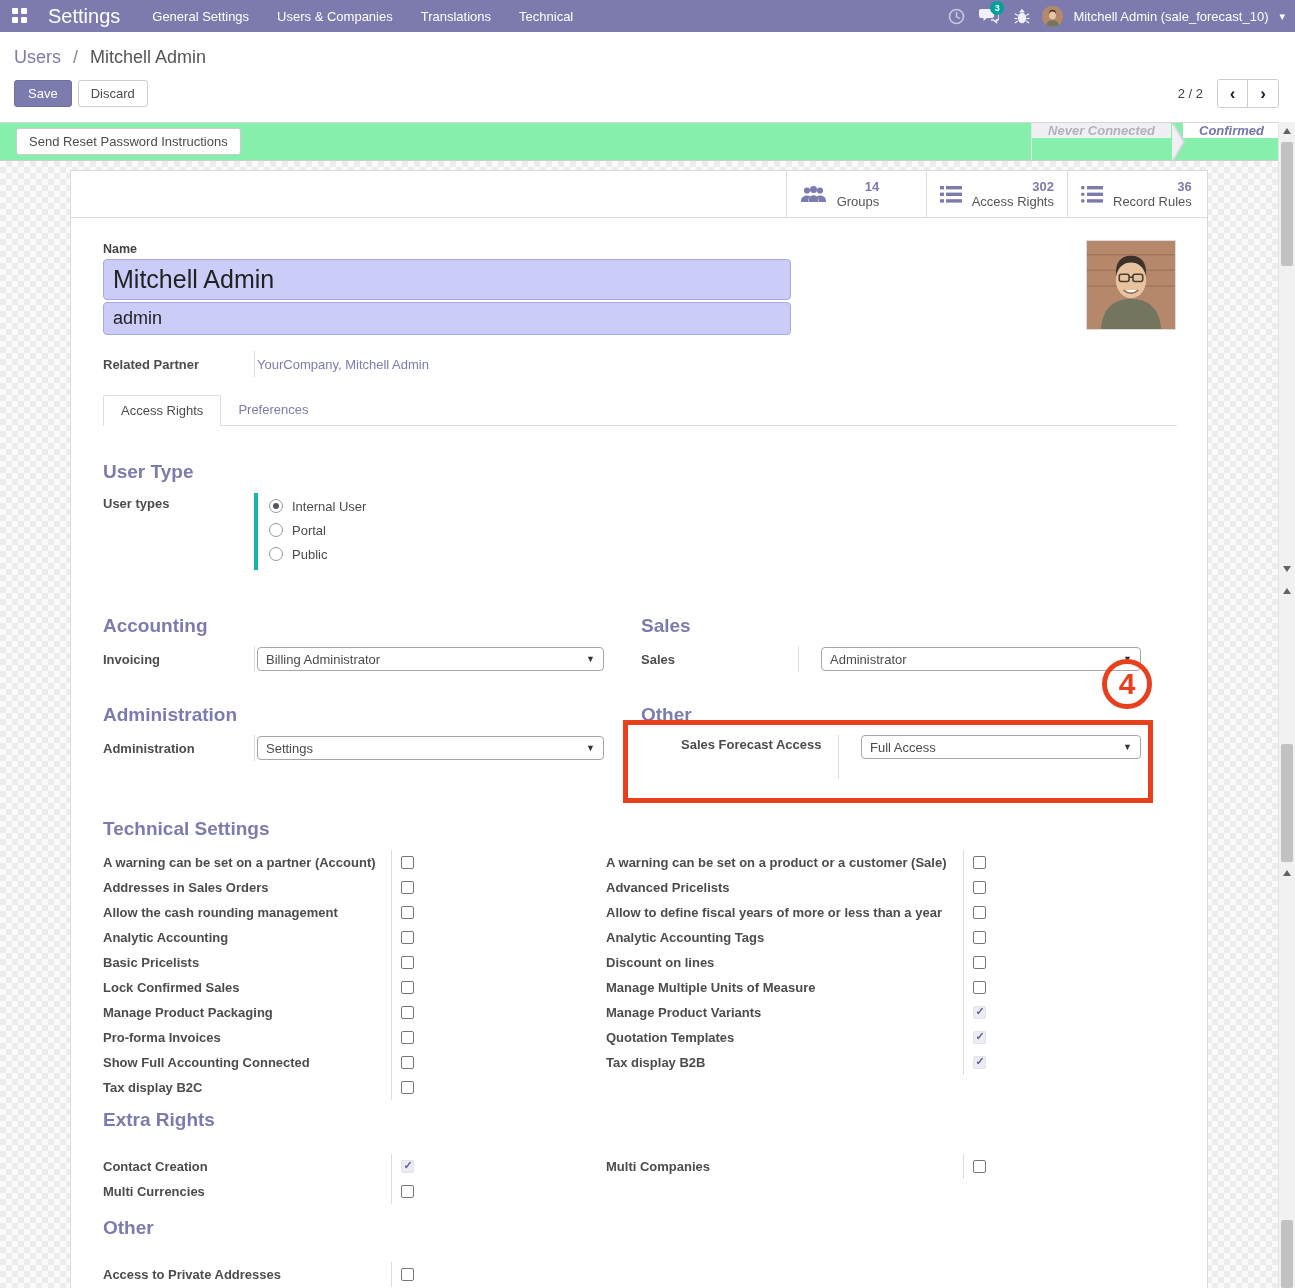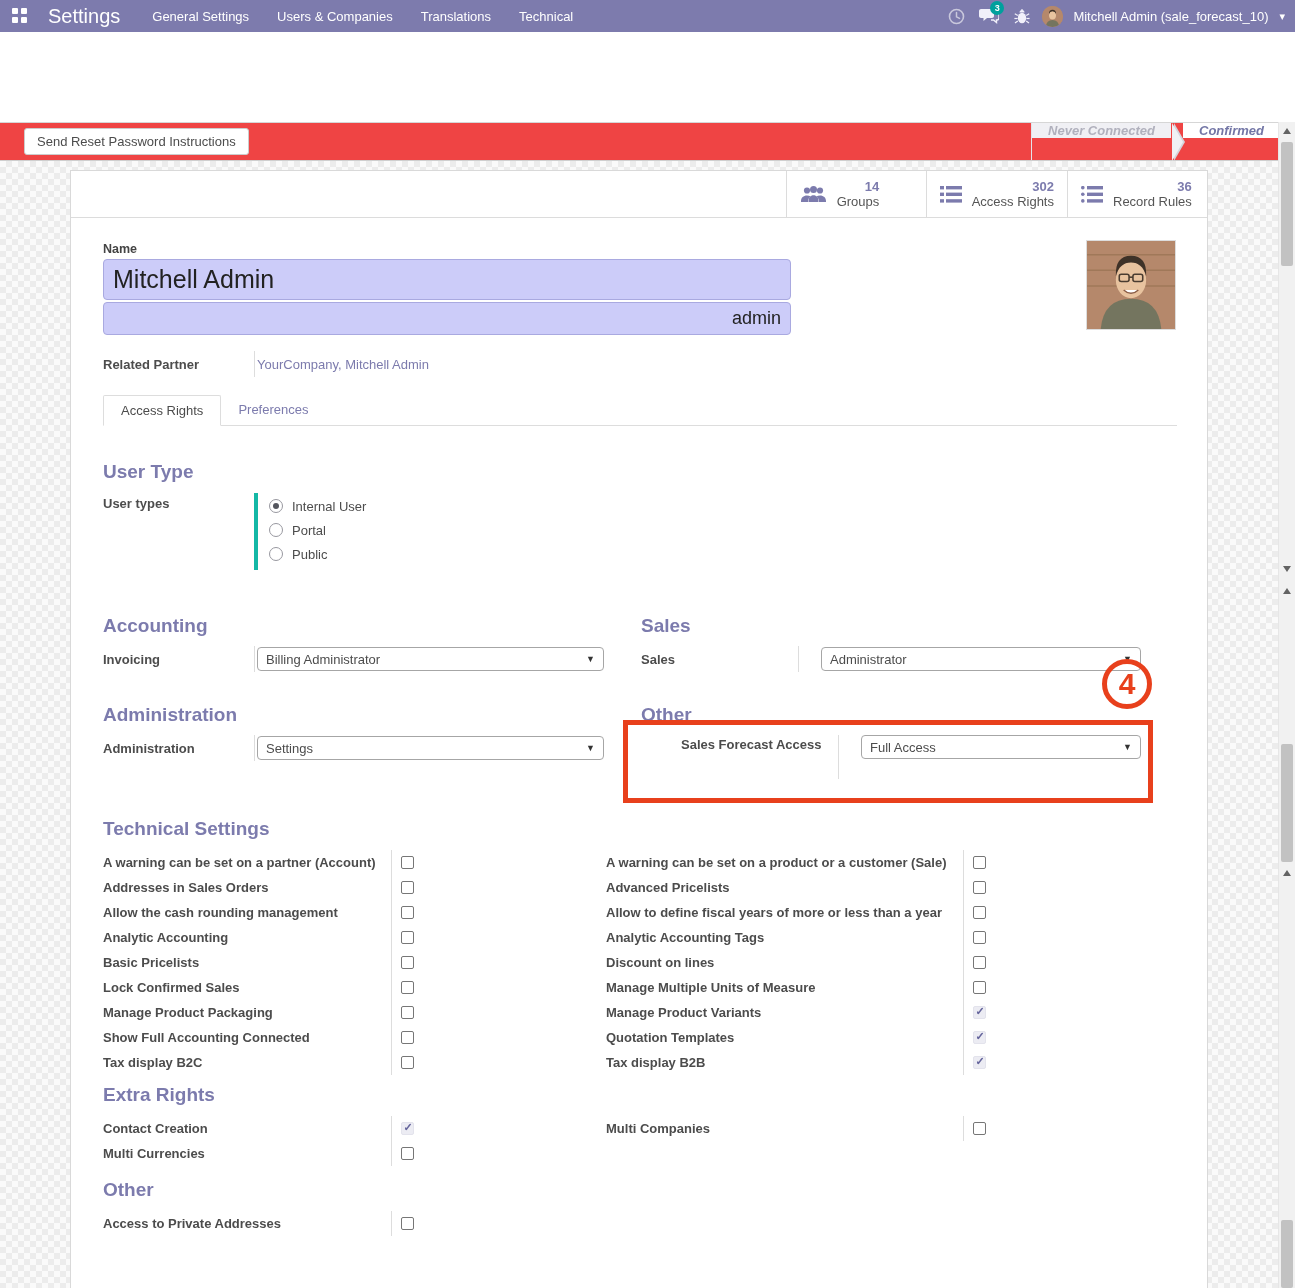--- a/index.html
+++ b/index.html
@@ -38,21 +38,21 @@
   .btn-primary{background:var(--accent);color:#fff;border:1px solid #6f6da1;border-radius:3px;font-size:13px;padding:5px 13px;cursor:pointer;font-family:inherit;}
   .btn-default{background:#fff;color:#4c4c4c;border:1px solid #ccc;border-radius:3px;font-size:13px;padding:5px 12px;cursor:pointer;font-family:inherit;}
   .btnrow .btn-default{margin-left:6px;}
   .pager{margin-left:auto;display:flex;align-items:center;gap:14px;margin-right:0;}
   .pager-count{font-size:13px;color:#444;}
   .pager-btns{display:flex;border:1px solid #ccc;border-radius:3px;overflow:hidden;}
   .pager-btns button{width:30px;height:27px;background:#fff;border:none;cursor:pointer;font-size:17px;font-weight:bold;color:#15192a;line-height:1;}
   .pager-btns button:first-child{border-right:1px solid #ccc;}
 
   
-  .statusrow{position:absolute;top:122px;left:0;width:1278px;height:39px;background:#ef4444;border-top:1px solid #d6d6d6;border-bottom:1px solid #cfcfcf;display:flex;align-items:center;padding-left:24px;}
+  .statusrow{position:absolute;top:122px;left:0;width:1278px;height:39px;background:#86efac;border-top:1px solid #d6d6d6;border-bottom:1px solid #cfcfcf;display:flex;align-items:center;padding-left:16px;}
   .statuses{margin-left:auto;height:100%;display:flex;align-items:flex-start;border-left:1px solid #e4e4ea;font-style:italic;}
   .state{display:flex;align-items:center;padding:0 16px;font-size:13px;font-weight:bold;cursor:pointer;}
   .state.inactive{background:#f0f0f4;color:#b1b1bd;}
   .state.active{background:#fff;color:#7376a6;padding-right:14px;}
   .sarrow{position:relative;width:12px;background:#f0f0f4;}
   .sarrow i{position:absolute;top:0;width:0;height:0;border-top:19px solid transparent;border-bottom:19px solid transparent;}
   .sarrow .a1{left:3px;border-left:11px solid #d4d4dc;}
   .sarrow .a2{left:1px;border-left:11px solid #f0f0f4;}
 
   
@@ -65,21 +65,21 @@
   .statrow{height:47px;border-bottom:1px solid #dcdcdc;display:flex;justify-content:flex-end;}
   .statbtn{display:flex;align-items:center;gap:10px;padding:0 13px;border-left:1px solid #dcdcdc;cursor:pointer;min-width:140px;}
   .statbtn .num{display:block;color:var(--accent);font-weight:bold;font-size:13px;line-height:15px;text-align:right;}
   .statbtn .lbl{display:block;color:#555;font-size:13px;line-height:15px;}
 
   .formbody{position:relative;padding:24px 30px 0 32px;}
   .avatar-big{position:absolute;top:22px;right:31px;width:90px;height:90px;border:1px solid #ddd;overflow:hidden;background:#b5886b;}
 
   .flabel-top{font-size:12.5px;font-weight:bold;color:#444;display:block;margin-bottom:3px;}
   .input-lg{display:block;width:688px;height:41px;background:var(--field-bg);border:1px solid var(--field-border);border-radius:4px;padding:0 9px;font-size:25px;color:#222;font-family:inherit;}
-  .input-md{display:block;width:688px;height:33px;background:var(--field-bg);border:1px solid var(--field-border);border-radius:4px;padding:0 9px;font-size:18px;color:#222;font-family:inherit;margin-top:2px;text-align:right;}
+  .input-md{display:block;width:688px;height:33px;background:var(--field-bg);border:1px solid var(--field-border);border-radius:4px;padding:0 9px;font-size:18px;color:#222;font-family:inherit;margin-top:2px;}
   .mt12{margin-top:12px;}
 
   .frow{display:flex;align-items:center;}
   .flabel{width:151px;flex:0 0 151px;font-size:13px;font-weight:bold;color:#4c4c4c;}
   .flabel-r{width:157px;flex:0 0 157px;font-size:13px;font-weight:bold;color:#4c4c4c;line-height:19px;padding-right:16px;}
   .fwidget{flex:1;border-left:1px solid #ddd;padding-left:2px;min-height:26px;display:flex;align-items:center;}
   .fwidget-r{padding-left:22px;}
   .rp-row{margin-top:16px;}
   .rp-link{color:var(--accent);font-size:13px;text-decoration:none;cursor:pointer;}
 
@@ -110,21 +110,21 @@
   .trow{display:flex;align-items:center;height:25px;}
   .tlabel{flex:1;font-size:13px;font-weight:bold;color:#4c4c4c;padding-right:8px;white-space:nowrap;overflow:hidden;}
   .tcell{width:213px;flex:0 0 213px;align-self:stretch;border-left:1px solid #ddd;display:flex;align-items:center;padding-left:9px;}
   .tcell-r{width:178px;flex:0 0 178px;}
   .cb{width:13px;height:13px;border:1px solid #767676;background:#fff;border-radius:2px;display:inline-block;position:relative;cursor:pointer;flex:0 0 auto;}
   .cb.checked{border-color:#e3e3ec;background:#ececf3;}
   .cb.checked::after{content:"\2713";position:absolute;left:1.5px;top:-2px;font-size:11px;font-weight:bold;color:#65659c;}
 
   .sec-extra{margin-top:8px;}
   .sec-other2{margin-top:12px;}
-  .cbgrid2{margin-top:10px;}
+  .cbgrid2{margin-top:23px;}
 
   
   .ann-rect{position:absolute;left:623px;top:720px;width:530px;height:83px;border:5px solid var(--annotation);z-index:6;pointer-events:none;}
   .ann-circle{position:absolute;left:1102px;top:659px;width:50px;height:50px;border:5px solid var(--annotation);border-radius:50%;z-index:7;color:var(--annotation);font-size:30px;font-weight:bold;display:flex;align-items:center;justify-content:center;pointer-events:none;line-height:1;}
 
   
   .sb{position:absolute;top:122px;right:0;width:17px;bottom:0;background:#f1f1f1;border-left:1px solid #e6e6e6;}
   .sb .ar{position:absolute;left:4px;width:0;height:0;border-left:4.5px solid transparent;border-right:4.5px solid transparent;}
   .sb .up{border-bottom:6px solid #636363;}
   .sb .down{border-top:6px solid #636363;}
@@ -186,20 +186,38 @@
             <path d="M16 90Q19 60 45 60q26 0 29 30z" fill="#74755f"></path>
             <ellipse cx="45" cy="40" rx="15" ry="18" fill="#e8c39f"></ellipse>
             <path d="M30 34q0-18 15-18t15 18q-4-12-15-12t-15 12z" fill="#3e3228"></path>
           </svg>
       </span>
       <span class="uname">Mitchell Admin (sale_forecast_10)</span>
       <span class="caret">▾</span>
     </div>
   </header>
 
+  <div class="cpanel">
+    <div class="breadcrumb">
+      <a>Users</a>
+      <span class="sep">/</span>
+      <span class="cur">Mitchell Admin</span>
+    </div>
+    <div class="btnrow">
+      <button class="btn-primary">Save</button>
+      <button class="btn-default">Discard</button>
+      <div class="pager">
+        <span class="pager-count">2 / 2</span>
+        <div class="pager-btns">
+          <button><span>‹</span></button>
+          <button><span>›</span></button>
+        </div>
+      </div>
+    </div>
+  </div>
 
   <div class="statusrow">
     <button class="btn-default">Send Reset Password Instructions</button>
     <div class="statuses">
       <div class="state inactive">
           <span>Never Connected</span>
         </div>
       <div class="sarrow">
           <i class="a1"></i>
           <i class="a2"></i>
@@ -417,20 +435,26 @@
                     <span class="cb"></span>
                   </span>
                 </div>
               <div class="trow">
                   <span class="tlabel">Manage Product Packaging</span>
                   <span class="tcell">
                     <span class="cb"></span>
                   </span>
                 </div>
               <div class="trow">
+                  <span class="tlabel">Pro-forma Invoices</span>
+                  <span class="tcell">
+                    <span class="cb"></span>
+                  </span>
+                </div>
+              <div class="trow">
                   <span class="tlabel">Show Full Accounting Connected</span>
                   <span class="tcell">
                     <span class="cb"></span>
                   </span>
                 </div>
               <div class="trow">
                   <span class="tlabel">Tax display B2C</span>
                   <span class="tcell">
                     <span class="cb"></span>
                   </span>

